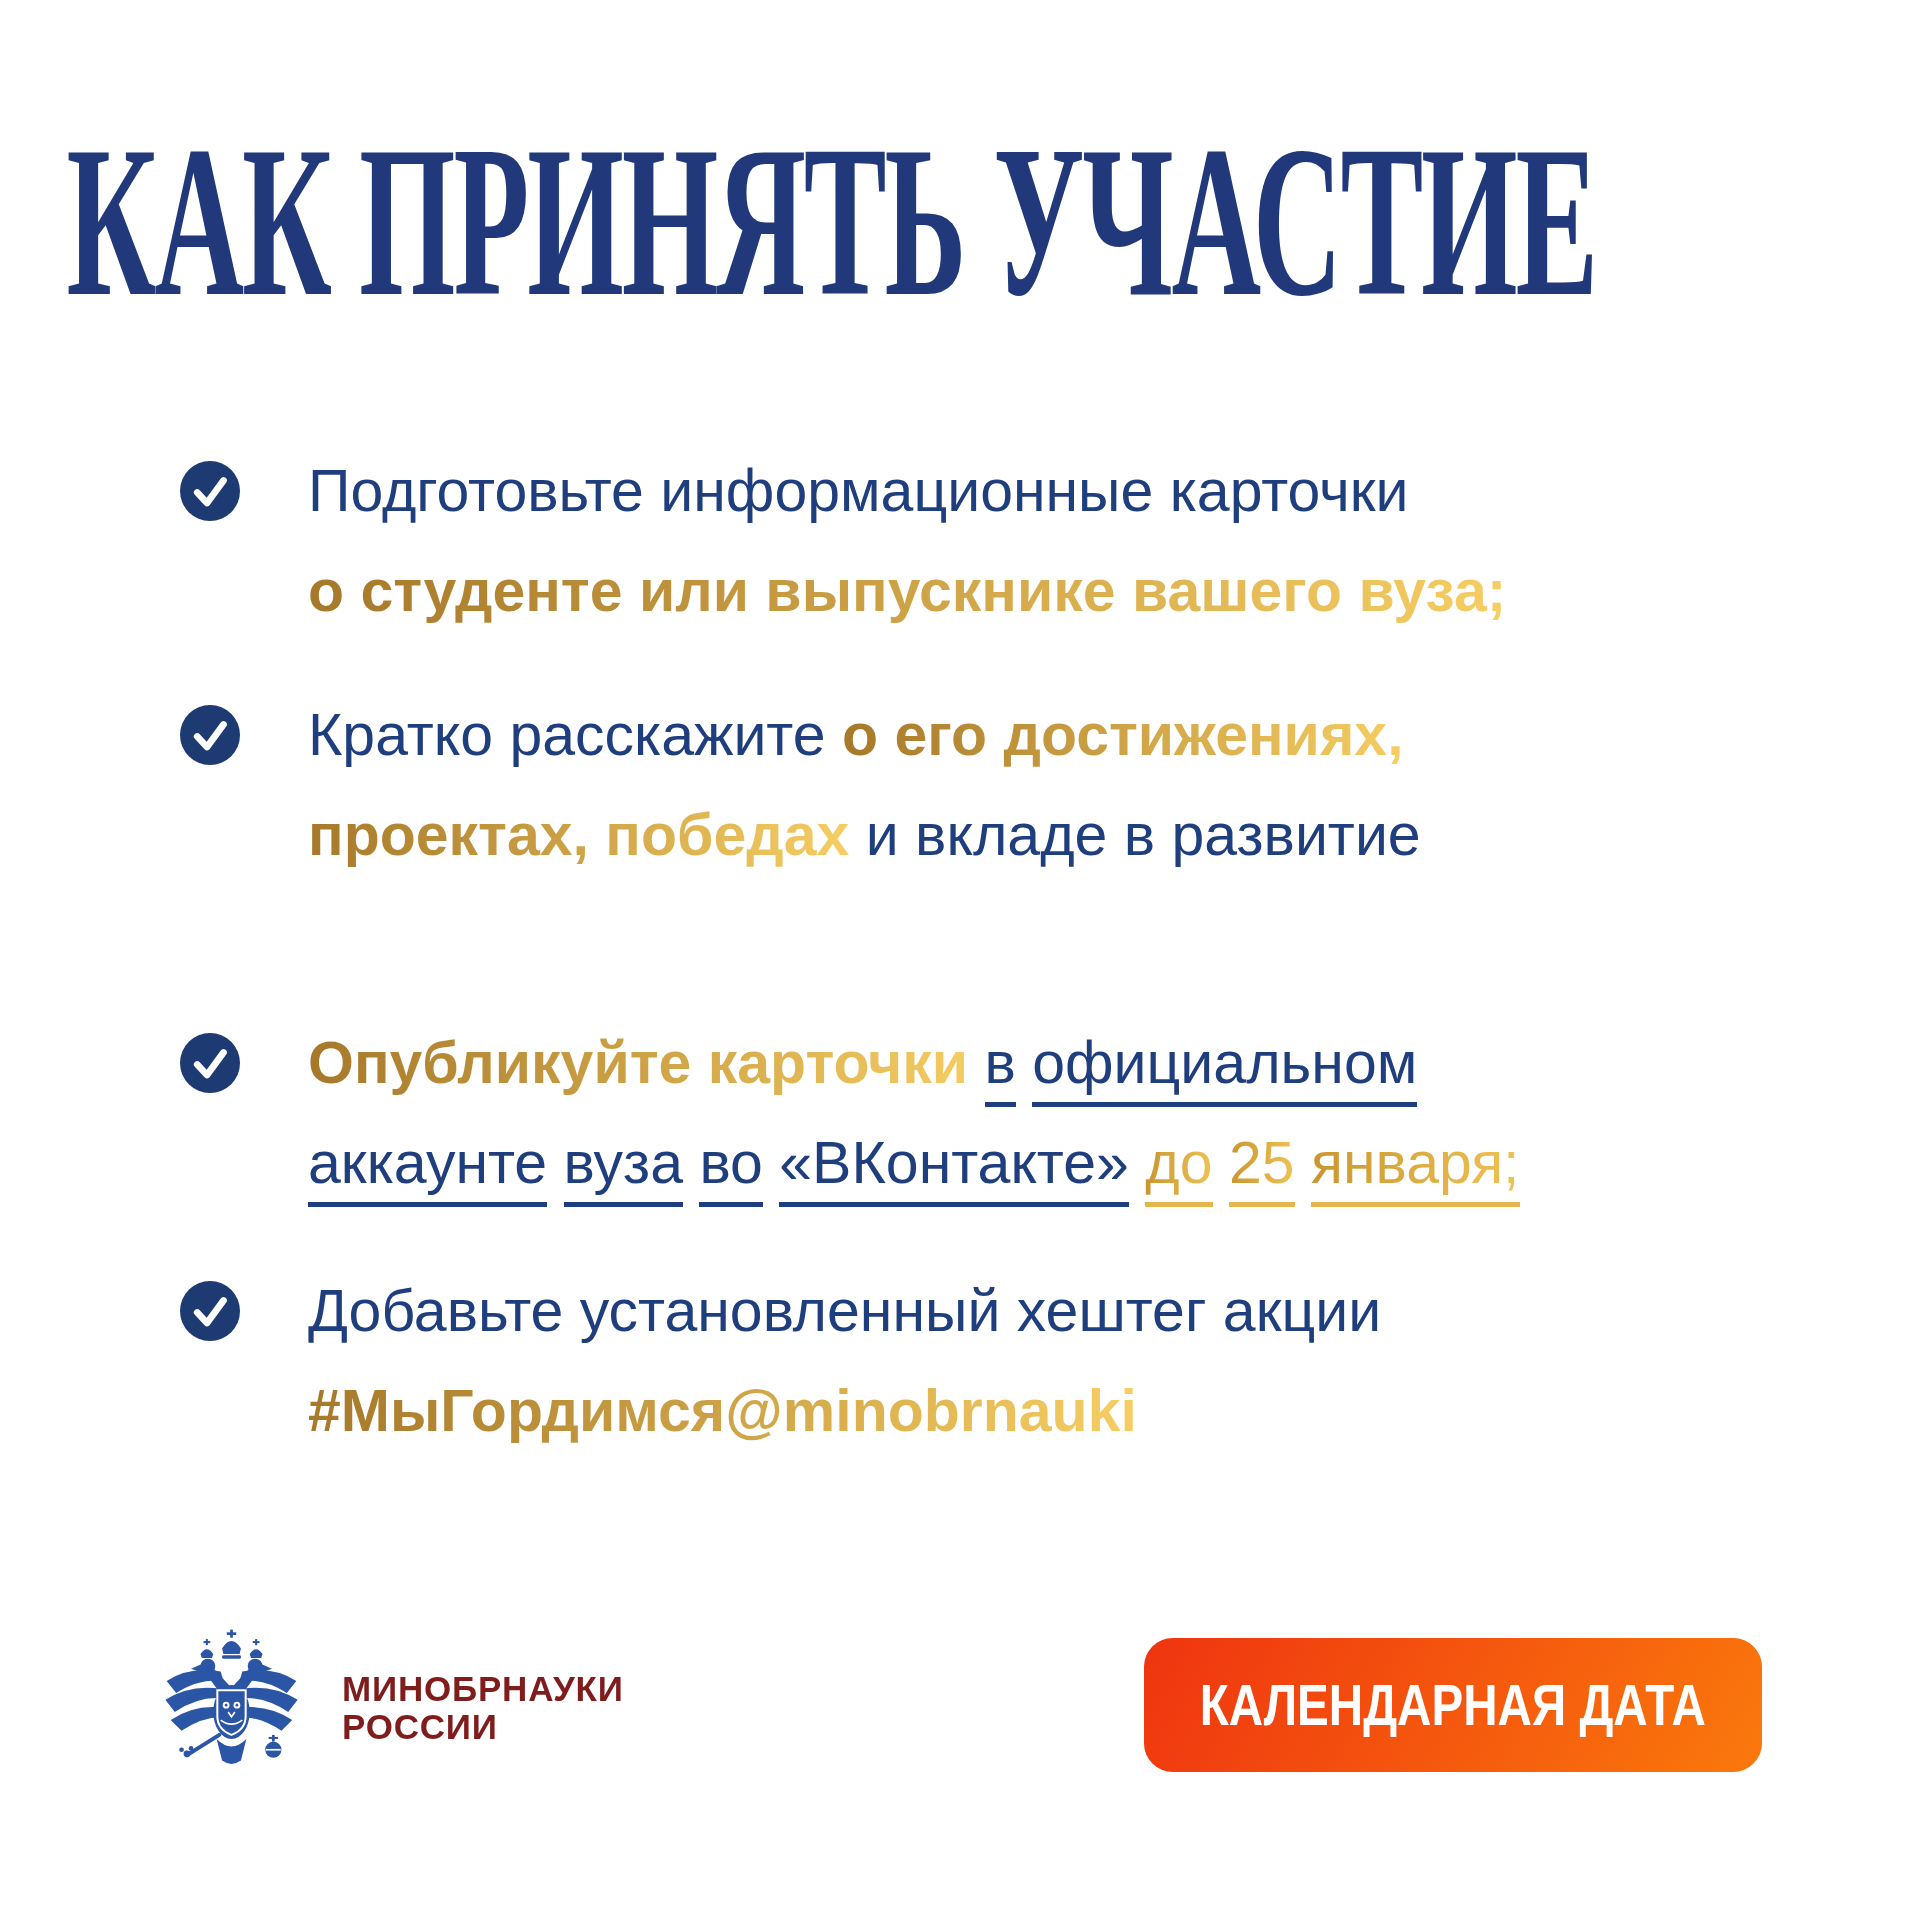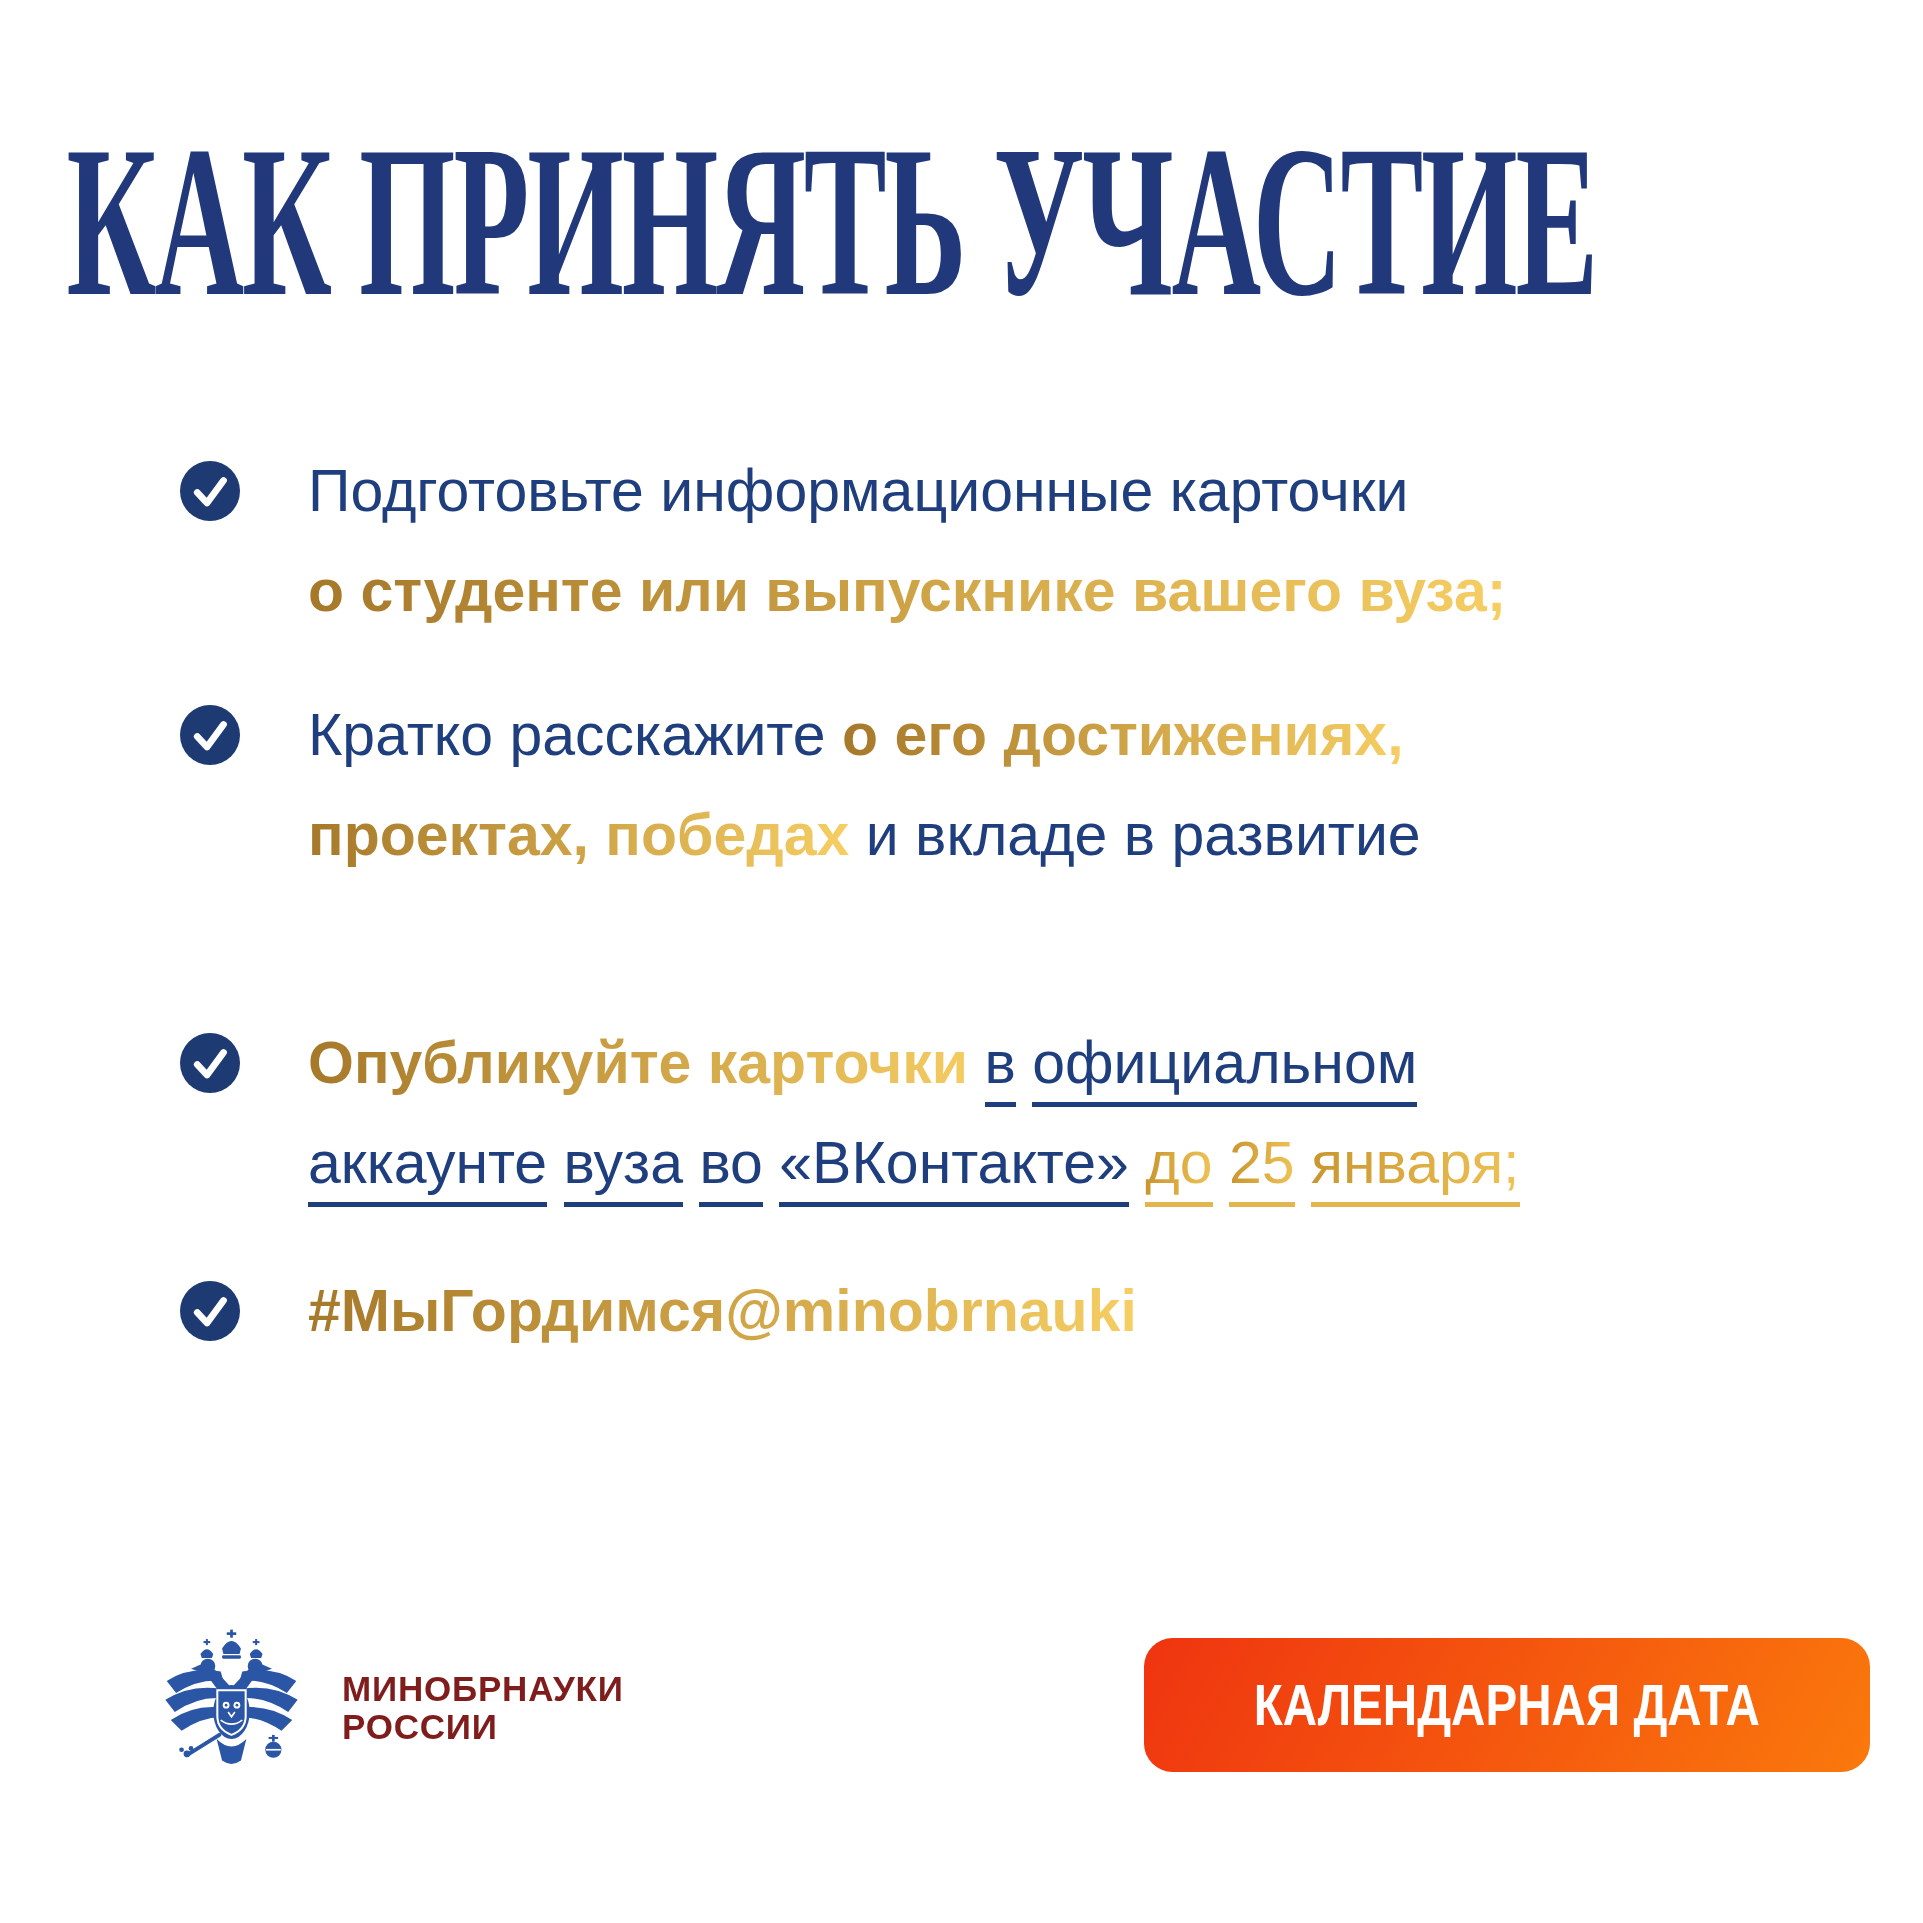--- a/index.html
+++ b/index.html
@@ -32,21 +32,21 @@
       -webkit-background-clip:text;background-clip:text;color:transparent;
       border-bottom-color:#e3b54d;}
 
   
   .eagle{position:absolute;left:164px;top:1628px;width:135px;height:149px;}
   .logo-text{position:absolute;left:342px;top:1670px;
              font-size:35px;line-height:38px;font-weight:700;
              letter-spacing:0.8px;color:#7f1d1d;}
 
   
-  .badge{position:absolute;left:1144px;top:1638px;width:726px;height:134px;
+  .badge{position:absolute;left:1144px;top:1638px;width:618px;height:134px;
          border-radius:28.6px;
          background:linear-gradient(120deg,#ef3410 0%,#fa790c 100%);
          display:flex;align-items:center;justify-content:center;}
   .badge-label{color:#ffffff;font-weight:700;font-size:56px;white-space:nowrap;
          transform:scale(0.85,1.02);transform-origin:center;}
 </style>
 </head>
 <body>
 
 <h1 class="title"><span class="title-inner">КАК ПРИНЯТЬ УЧАСТИЕ</span></h1>
@@ -89,20 +89,21 @@
       </div>
     </div>
     <div class="bullet" style="top: 1261px;">
       <span class="check">
         <svg viewBox="0 0 80 80" xmlns="http://www.w3.org/2000/svg">
           <circle cx="40" cy="40" r="40" fill="#1d3a72"></circle>
           <path d="M23 42 L36 56 L58 26" fill="none" stroke="#ffffff" stroke-width="9" stroke-linecap="round" stroke-linejoin="round"></path>
         </svg>
       </span>
       <div class="bullet-text">
+        <div class="line"><span class="seg-blue">Добавьте установленный хештег акции</span></div>
         <div class="line"><span class="seg-gold">#МыГордимся@minobrnauki</span></div>
       </div>
     </div>
   </div>
 
 <svg class="eagle" viewBox="0 0 200 220" xmlns="http://www.w3.org/2000/svg">
   <g fill="#2b55a5">
     <rect x="98" y="2" width="4" height="12"></rect>
     <rect x="93" y="6" width="14" height="4"></rect>
     <path d="M86 30 Q100 8 114 30 L112 38 L88 38 Z"></path>

